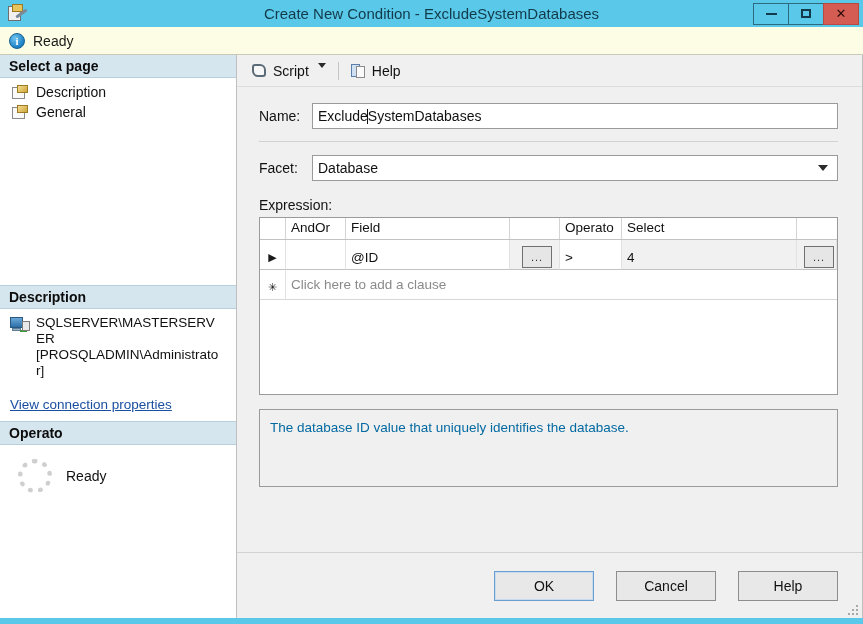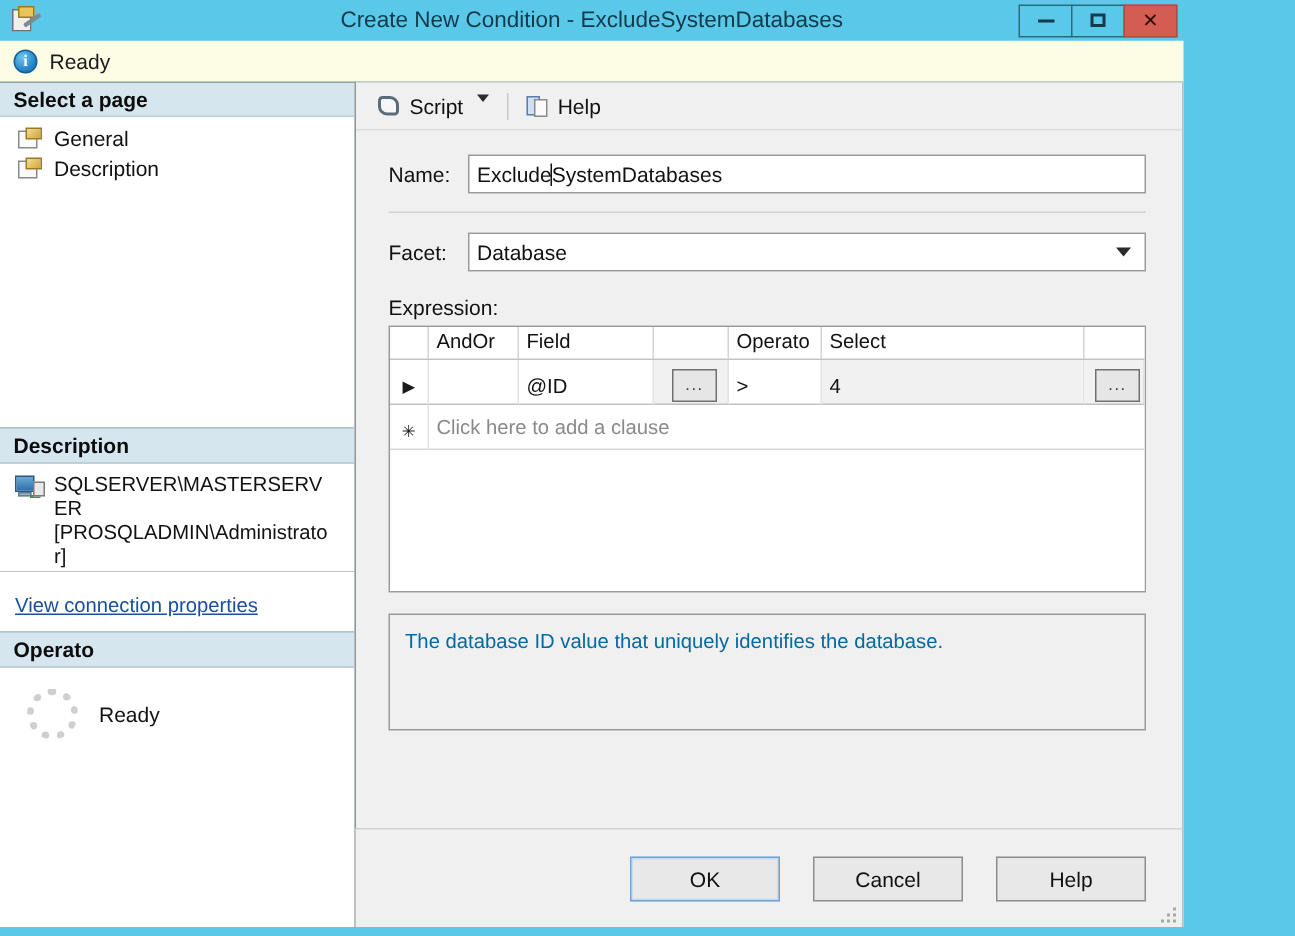--- a/index.html
+++ b/index.html
@@ -5,21 +5,21 @@
   * { box-sizing: border-box; }
   html, body {
     margin: 0; padding: 0;
     width: 863px; height: 624px;
     overflow: hidden;
     font-family: "Liberation Sans", sans-serif;
     background: #5ac8e8;
   }
   .window {
     position: absolute; left: 0; top: 0;
-    width: 789px; height: 624px;
+    width: 863px; height: 624px;
     background: #5ac8e8;
     display: flex; flex-direction: column;
   }
 
   
   .titlebar {
     height: 27px; min-height: 27px;
     background: #5ac8e8;
     display: flex; align-items: center;
     position: relative;
@@ -86,21 +86,21 @@
     flex: 0 0 auto;
   }
   .status-text { margin-left: 8px; font-size: 14px; color: #1a1a1a; }
 
   
   .body-row { flex: 1; display: flex; min-height: 0; background: #5ac8e8; }
 
   
   .sidebar {
     width: 237px; min-width: 237px;
-    background: #000000;
+    background: #a3a3a3;
     border-right: 1px solid #bfbfbf;
     display: flex; flex-direction: column;
     position: relative;
   }
   .panel-head {
     background: #d6e6ef;
     border-top: 1px solid #b8cfdc;
     border-bottom: 1px solid #b8cfdc;
     font-weight: bold; font-size: 14px; color: #0c0c0c;
     padding: 3px 0 3px 9px;
@@ -357,28 +357,28 @@
   <div class="body-row">
 
     <div class="sidebar">
       <div class="panel-head first">Select a page</div>
       <div class="page-list">
         <div class="page-item">
           <span class="page-icon">
               <span class="sheet"></span>
               <span class="fold"></span>
             </span>
-          <span>General</span>
+          <span>Description</span>
         </div>
         <div class="page-item">
           <span class="page-icon">
               <span class="sheet"></span>
               <span class="fold"></span>
             </span>
-          <span>Description</span>
+          <span>General</span>
         </div>
       </div>
       <div class="sidebar-spacer"></div>
 
       <div class="panel-head">Description</div>
       <div class="conn-body">
         <div class="conn-row">
           <span class="server-icon">
             <span class="mon"></span>
               <span class="base"></span>

